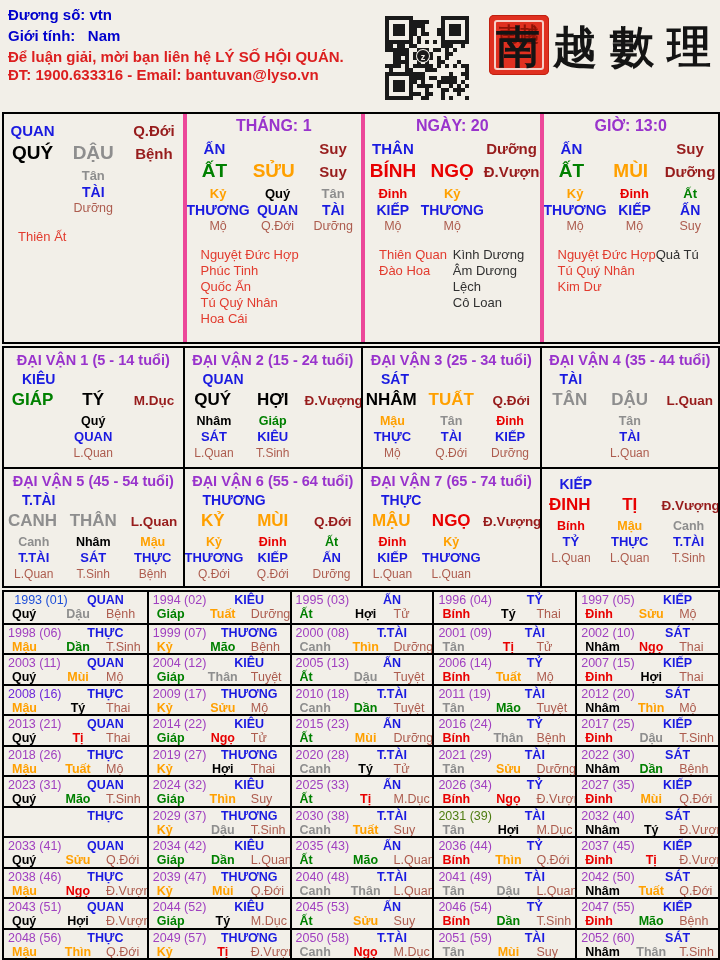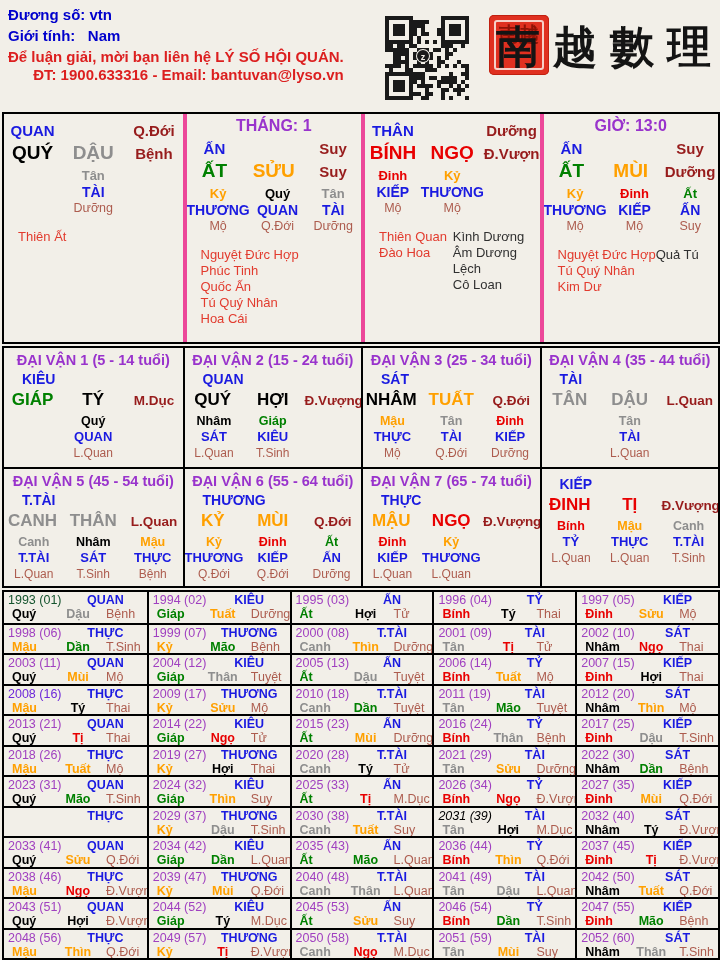--- a/index.html
+++ b/index.html
@@ -4,21 +4,21 @@
 <style>
   html,body{margin:0;padding:0;}
   body{width:720px;height:960px;background:#F2EFE8;font-family:"Liberation Sans",sans-serif;position:relative;overflow:hidden;}
   .page{position:absolute;inset:0;}
 
   
   .hdr{position:absolute;left:0;top:0;width:720px;height:110px;}
   .hdr-left{position:absolute;left:8px;top:6px;}
   .hline{font-weight:bold;font-size:15px;white-space:pre;}
   .hline.blue{color:#0000CC;margin-bottom:4px;}
-  .hline.red{color:#DC1F1F;line-height:18px;margin-bottom:0;text-align:right;}
+  .hline.red{color:#DC1F1F;line-height:18px;margin-bottom:0;}
   .qr{position:absolute;left:385px;top:16px;width:84px;height:84px;}
   .seal{position:absolute;left:489px;top:15px;width:60px;height:60px;background:#E03020;border-radius:5px;z-index:1;box-shadow:0 0 0 1px #c02010 inset;}
   .seal-inner{position:absolute;inset:5px;border:2px solid #F6D0C8;border-radius:3px;color:#8E1206;font-family:"DejaVu Serif",serif;font-size:20px;line-height:24px;text-align:center;overflow:hidden;font-weight:bold;}
   .calli{position:absolute;left:496px;top:18px;z-index:2;font-family:"DejaVu Serif",serif;font-weight:bold;font-size:44px;color:#141414;letter-spacing:13px;white-space:nowrap;}
 
   
   .pillars{position:absolute;left:2px;top:112px;width:714px;height:228px;display:grid;grid-template-columns:repeat(4,1fr);border:2px solid #000;}
   .pcell{border-left:4px solid #ec4899;padding-top:3px;overflow:hidden;}
   .pcell:first-child{border-left:none;}
   .p-title{text-align:center;font-weight:bold;font-size:16px;}
@@ -292,20 +292,21 @@
           <div class="star-col">
             <span style="color: rgb(226, 59, 46);">Nguyệt Đức Hợp</span>
             <span style="color: rgb(226, 59, 46);">Phúc Tinh</span>
             <span style="color: rgb(226, 59, 46);">Quốc Ấn</span>
             <span style="color: rgb(226, 59, 46);">Tú Quý Nhân</span>
             <span style="color: rgb(226, 59, 46);">Hoa Cái</span>
           </div>
         </div>
       </div>
       <div class="pcell">
+        <div class="p-title" style="color: rgb(153, 51, 204);">NGÀY: 20</div>
         <div class="p-godrow">
           <span style="color: rgb(26, 26, 224);">THÂN</span>
           <span></span>
           <span style="color: rgb(151, 28, 28);">Dưỡng</span>
         </div>
         <div class="p-main">
           <span class="big" style="color: rgb(232, 0, 0);">BÍNH</span>
           <span class="big" style="color: rgb(232, 0, 0);">NGỌ</span>
           <span class="stg" style="color: rgb(151, 28, 28);">Đ.Vượng</span>
         </div>
@@ -551,21 +552,21 @@
             <span class="h-god" style="color: rgb(26, 26, 224);">T.TÀI</span>
             <span class="h-stage" style="color: rgb(173, 92, 78);">T.Sinh</span>
           </div>
         </div>
       </div>
     </div>
 
   <div class="years" id="years">
       <div class="ycell">
         <div class="y-l1">
-          <span class="y-year" style="color: #14532d;">1993 (01)</span>
+          <span class="y-year" style="color: #1d4ed8; text-align: center;">1993 (01)</span>
           <span class="y-god" style="color: rgb(26, 26, 224);">QUAN</span>
         </div>
         <div class="y-l2">
           <span class="y-stem" style="color: rgb(0, 0, 0);">Quý</span>
           <span class="y-branch" style="color: rgb(142, 142, 142);">Dậu</span>
           <span class="y-stage" style="color: rgb(173, 92, 78);">Bệnh</span>
         </div>
       </div>
       <div class="ycell">
         <div class="y-l1">
@@ -969,21 +970,21 @@
           <span class="y-god" style="color: rgb(26, 26, 224);">T.TÀI</span>
         </div>
         <div class="y-l2">
           <span class="y-stem" style="color: rgb(142, 142, 142);">Canh</span>
           <span class="y-branch" style="color: rgb(255, 160, 0);">Tuất</span>
           <span class="y-stage" style="color: rgb(173, 92, 78);">Suy</span>
         </div>
       </div>
       <div class="ycell">
         <div class="y-l1">
-          <span class="y-year" style="color: #000000; font-style: italic;">2031 (39)</span>
+          <span class="y-year" style="color: #4d7c0f;">2031 (39)</span>
           <span class="y-god" style="color: rgb(26, 26, 224);">TÀI</span>
         </div>
         <div class="y-l2">
           <span class="y-stem" style="color: rgb(142, 142, 142);">Tân</span>
           <span class="y-branch" style="color: rgb(0, 0, 0);">Hợi</span>
           <span class="y-stage" style="color: rgb(173, 92, 78);">M.Dục</span>
         </div>
       </div>
       <div class="ycell">
         <div class="y-l1">

